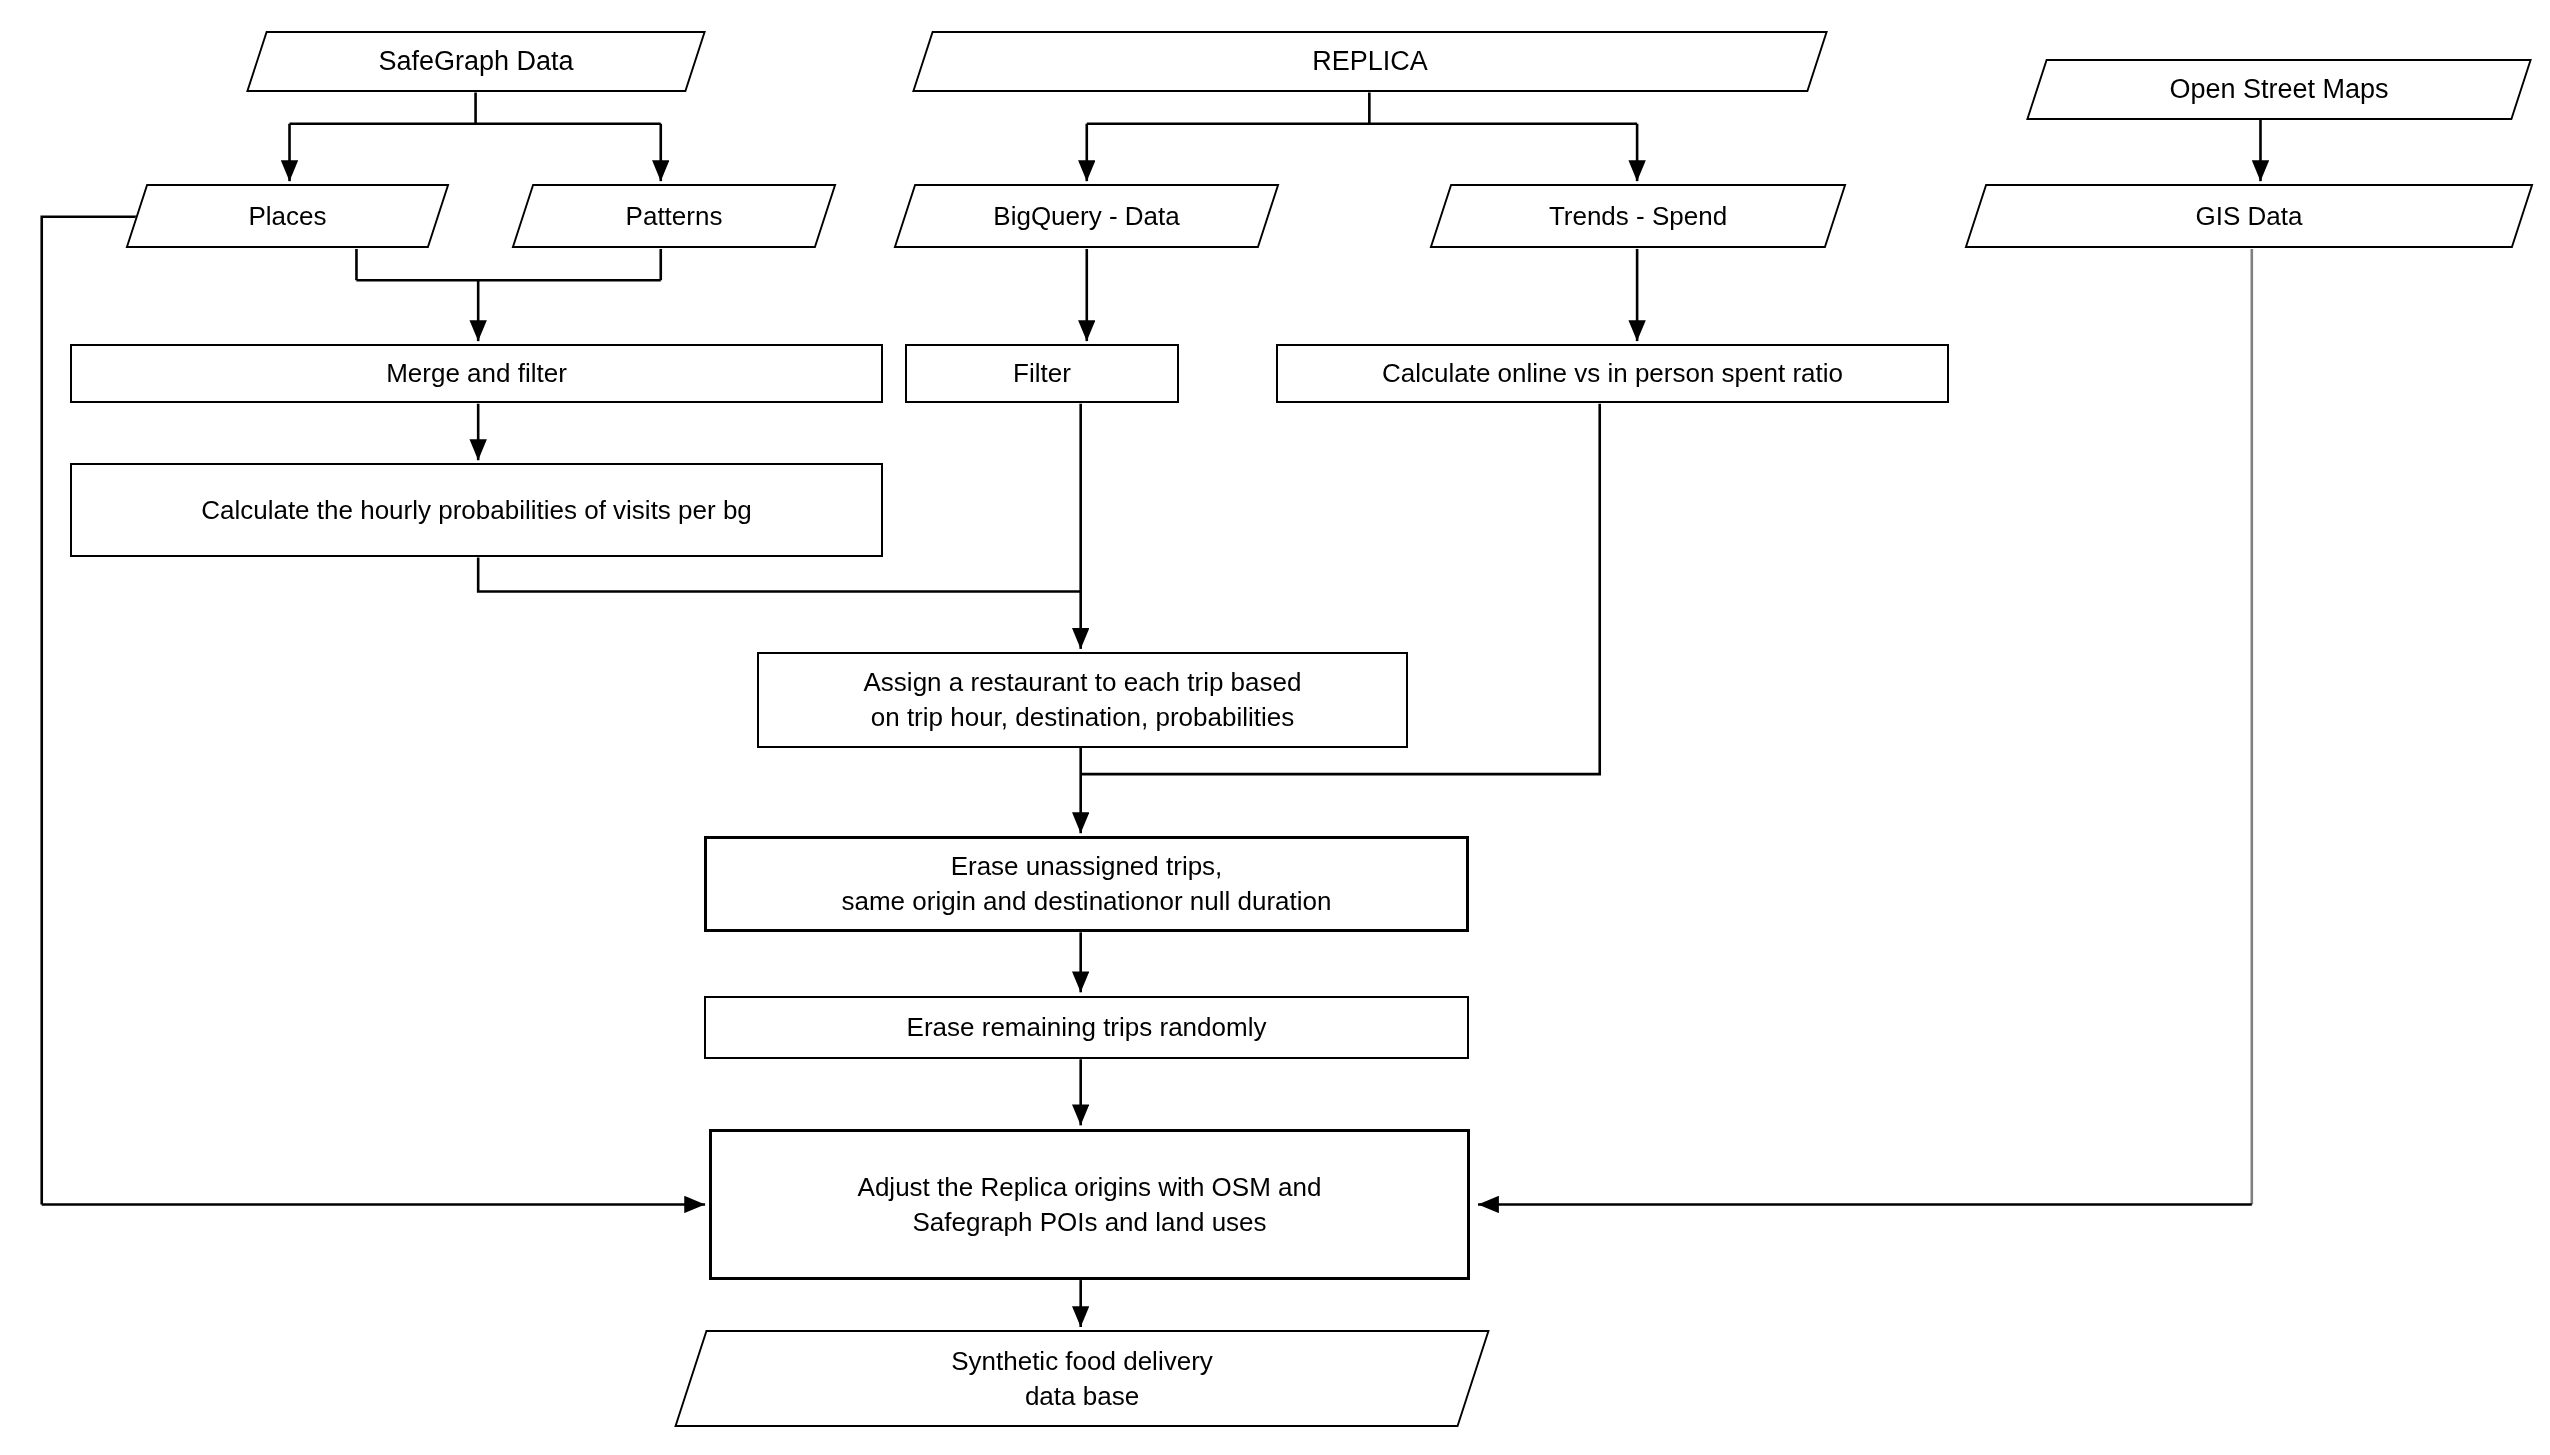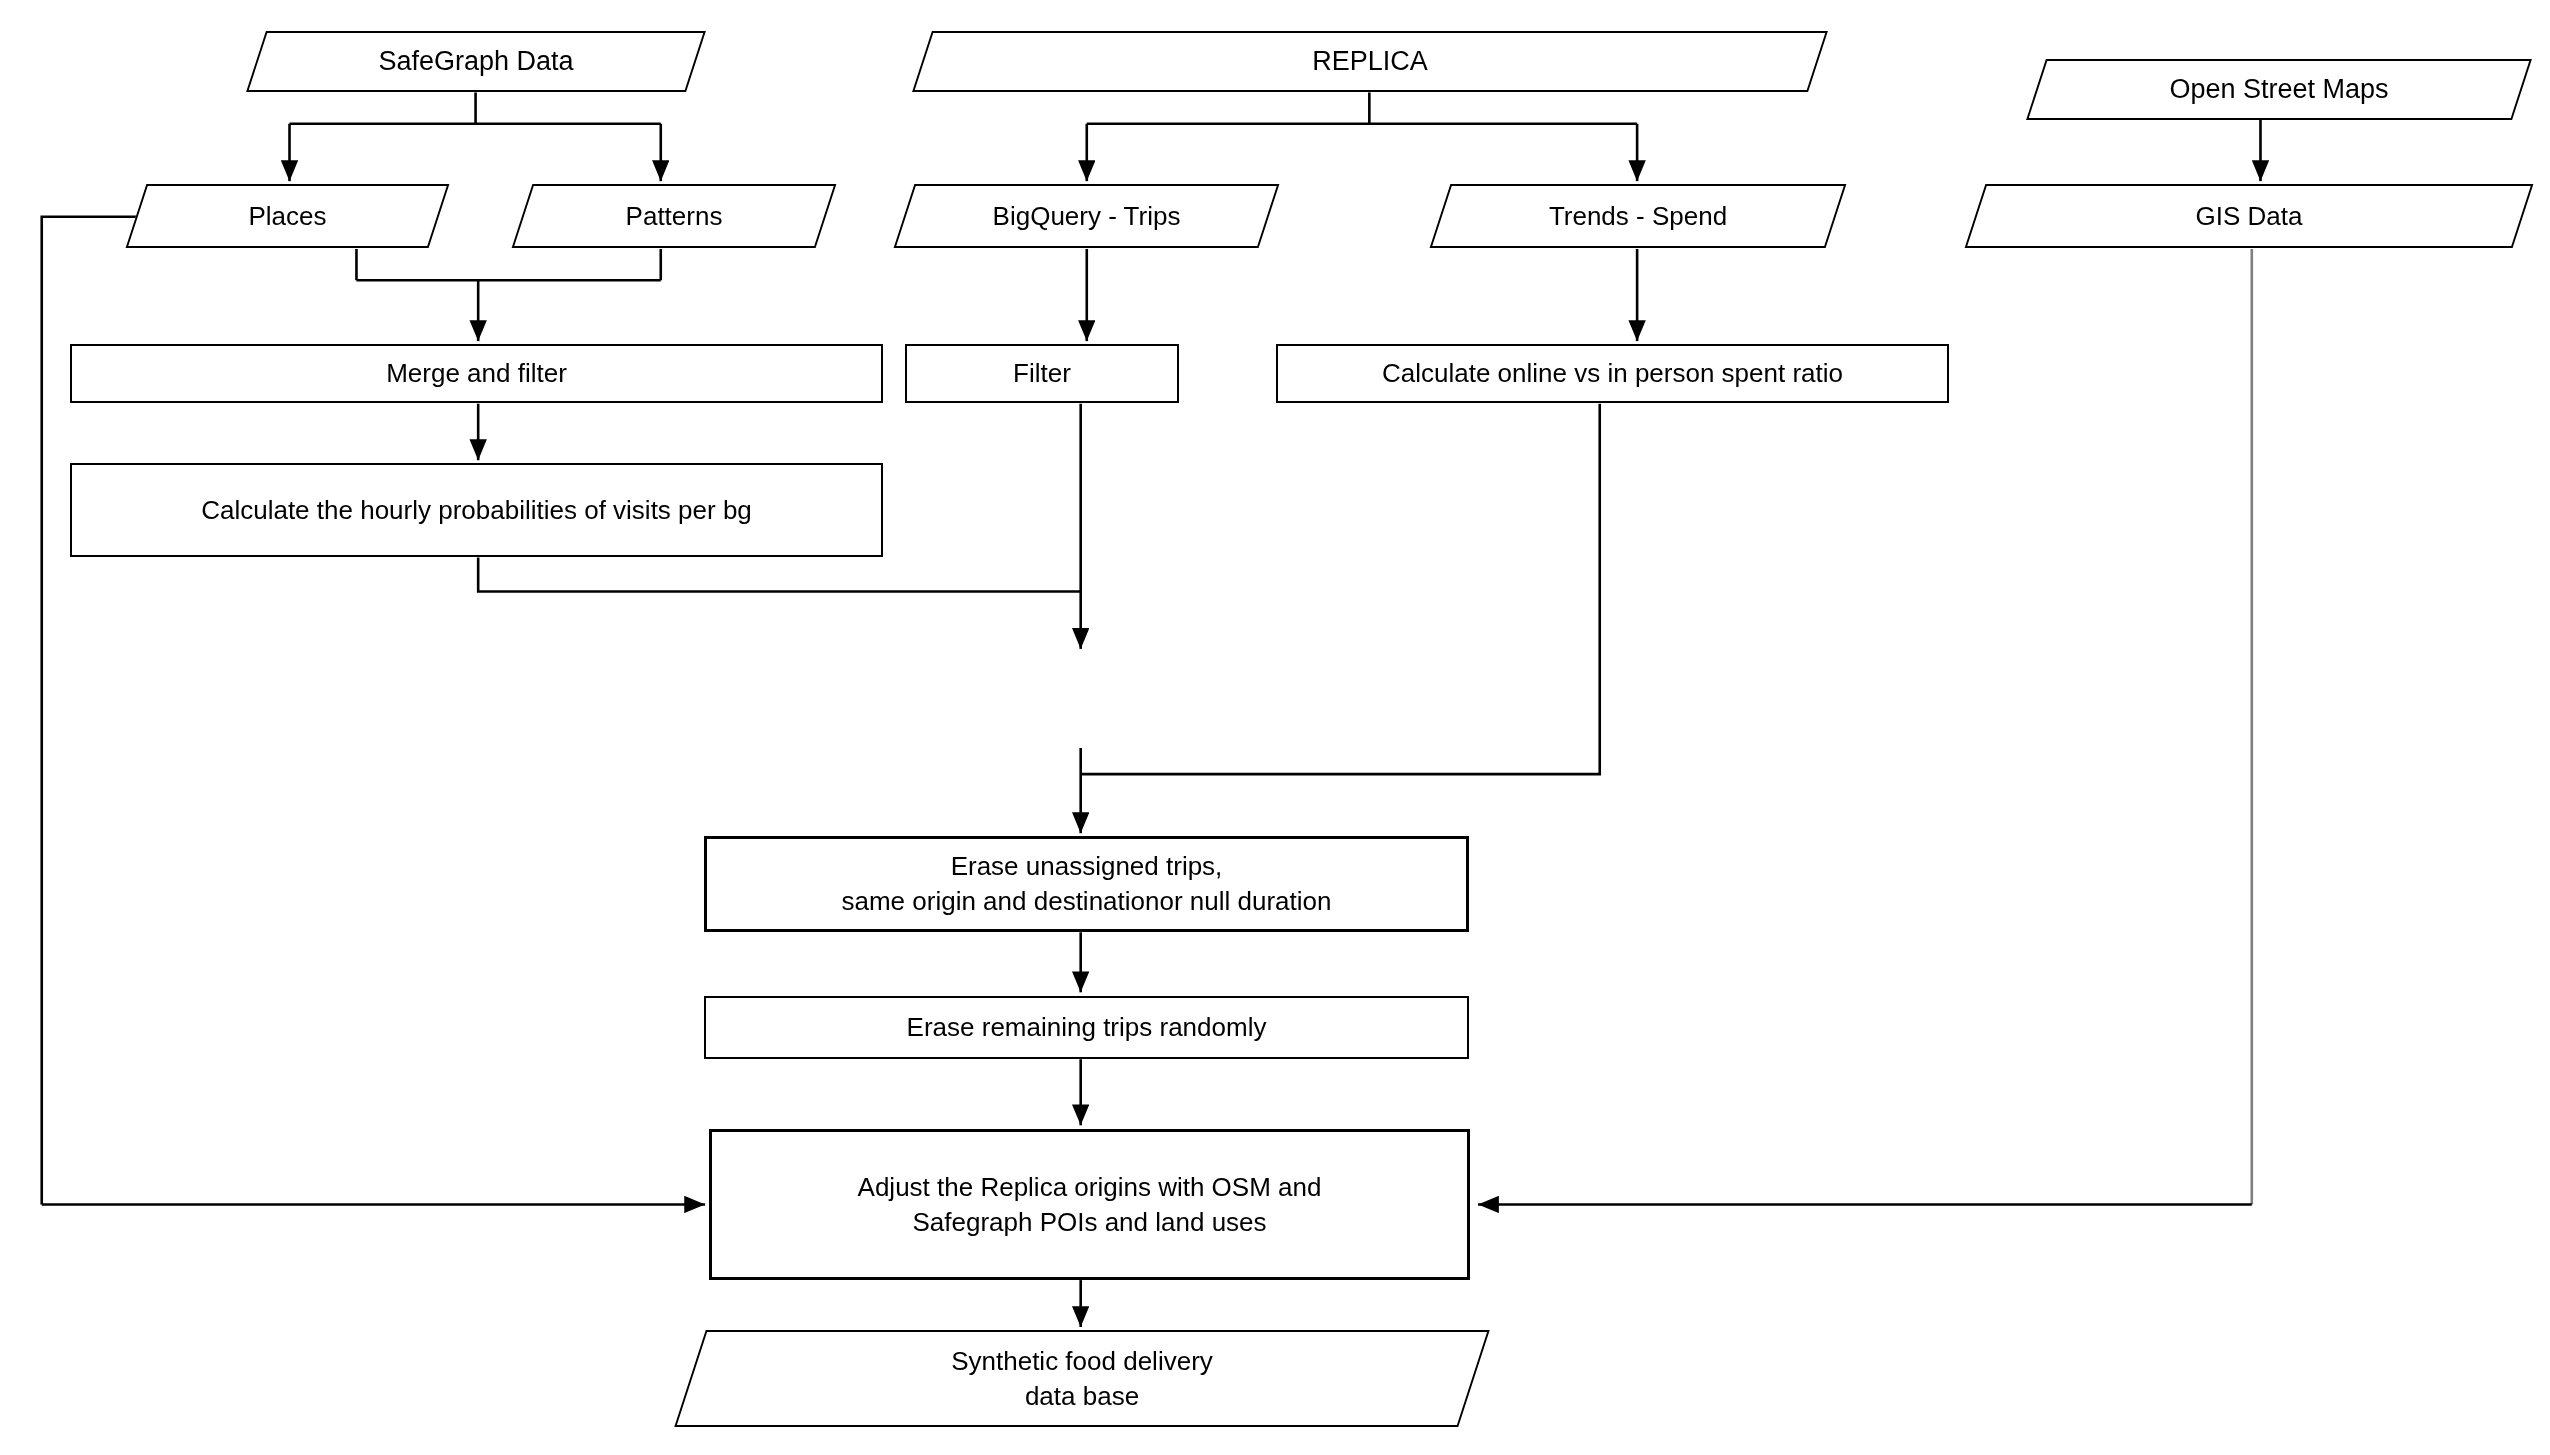--- a/index.html
+++ b/index.html
@@ -107,21 +107,21 @@
   <div class="node para" style="left:136px;top:184px;width:303px;height:64px;">
     <div class="shape"></div>
     <span class="lbl">Places</span>
   </div>
   <div class="node para" style="left:522px;top:184px;width:304px;height:64px;">
     <div class="shape"></div>
     <span class="lbl">Patterns</span>
   </div>
   <div class="node para" style="left:904px;top:184px;width:365px;height:64px;">
     <div class="shape"></div>
-    <span class="lbl">BigQuery - Trips</span>
+    <span class="lbl">BigQuery - Data</span>
   </div>
   <div class="node para" style="left:1440px;top:184px;width:396px;height:64px;">
     <div class="shape"></div>
     <span class="lbl">Trends - Spend</span>
   </div>
   <div class="node para" style="left:1975px;top:184px;width:548px;height:64px;">
     <div class="shape"></div>
     <span class="lbl">GIS Data</span>
   </div>
 
@@ -132,20 +132,24 @@
     <span>Filter</span>
   </div>
   <div class="node rect" style="left:1264px;top:344px;width:673px;height:59px;margin-left:12px;">
     <span>Calculate online vs in person spent ratio</span>
   </div>
 
   <div class="node rect" style="left:70px;top:463px;width:813px;height:94px;">
     <span>Calculate the hourly probabilities of visits per bg</span>
   </div>
 
+  <div class="node rect" style="left:757px;top:652px;width:651px;height:96px;">
+    <span class="line">Assign a restaurant to each trip based</span>
+    <span class="line">on trip hour, destination, probabilities</span>
+  </div>
 
   <div class="node rect-thick" style="left:704px;top:836px;width:765px;height:96px;">
     <span class="line">Erase unassigned trips,</span>
     <span class="line">same origin and destinationor null duration</span>
   </div>
 
   <div class="node rect" style="left:704px;top:996px;width:765px;height:63px;">
     <span>Erase remaining trips randomly</span>
   </div>
 

